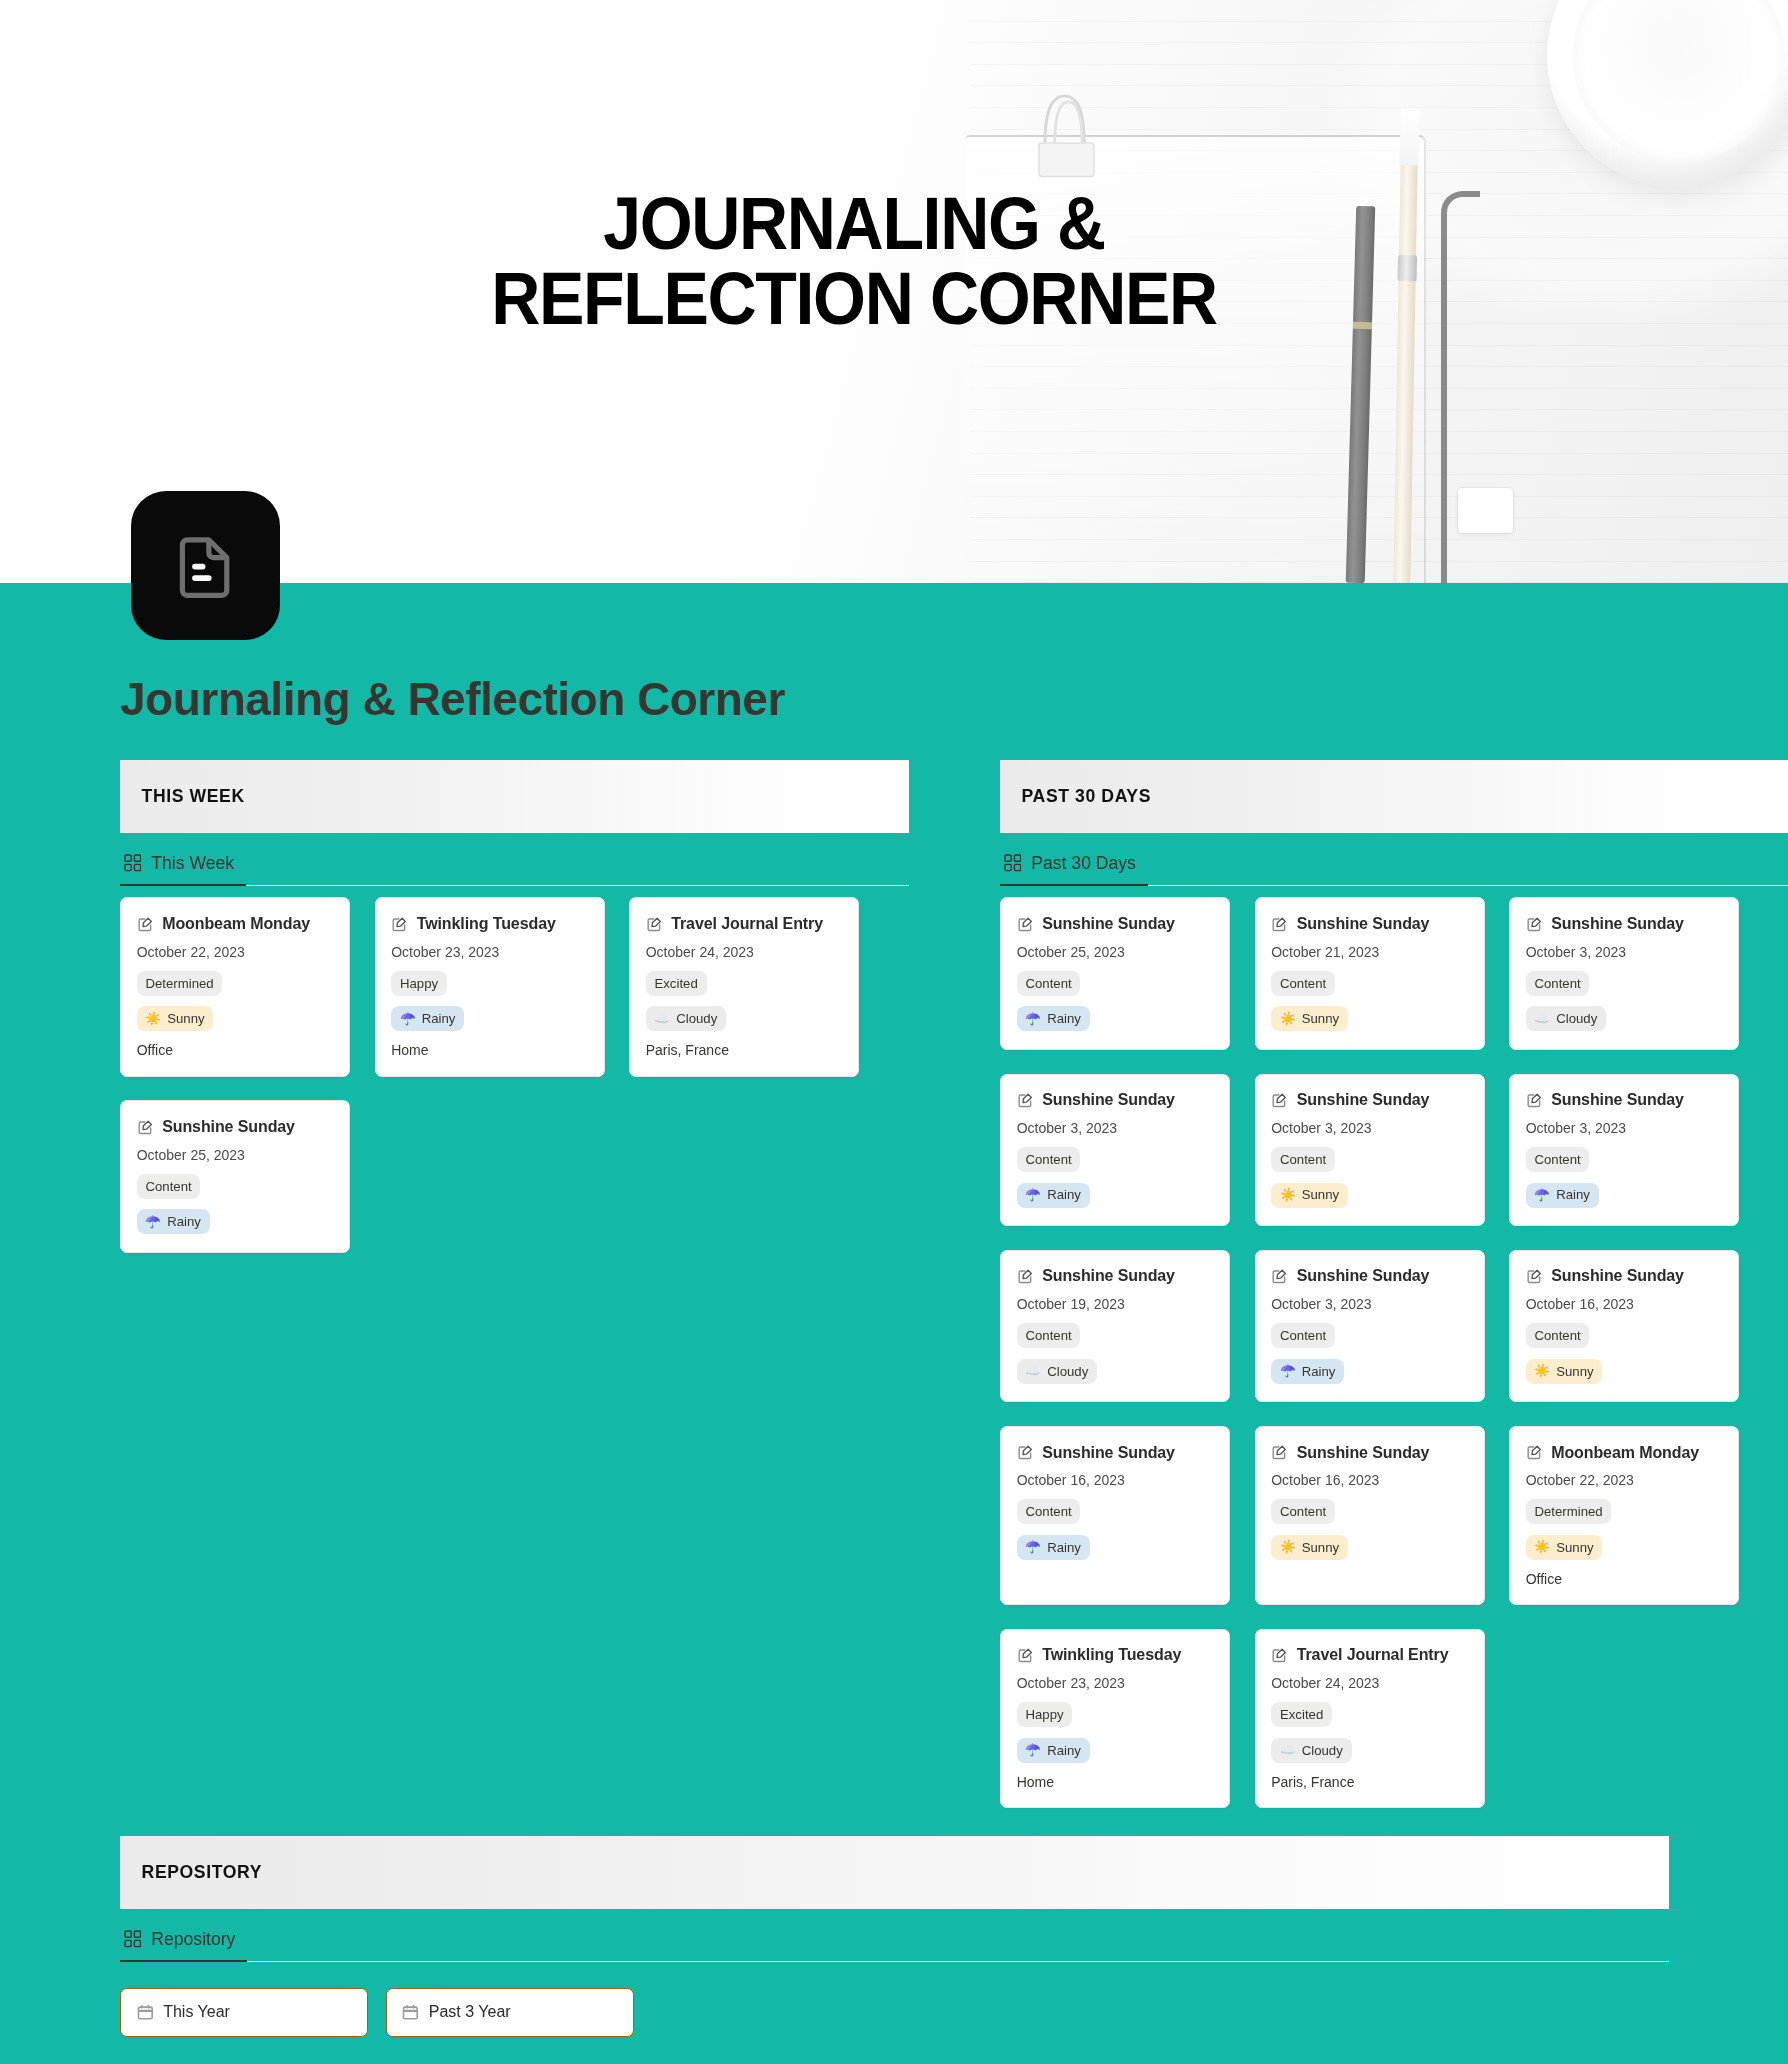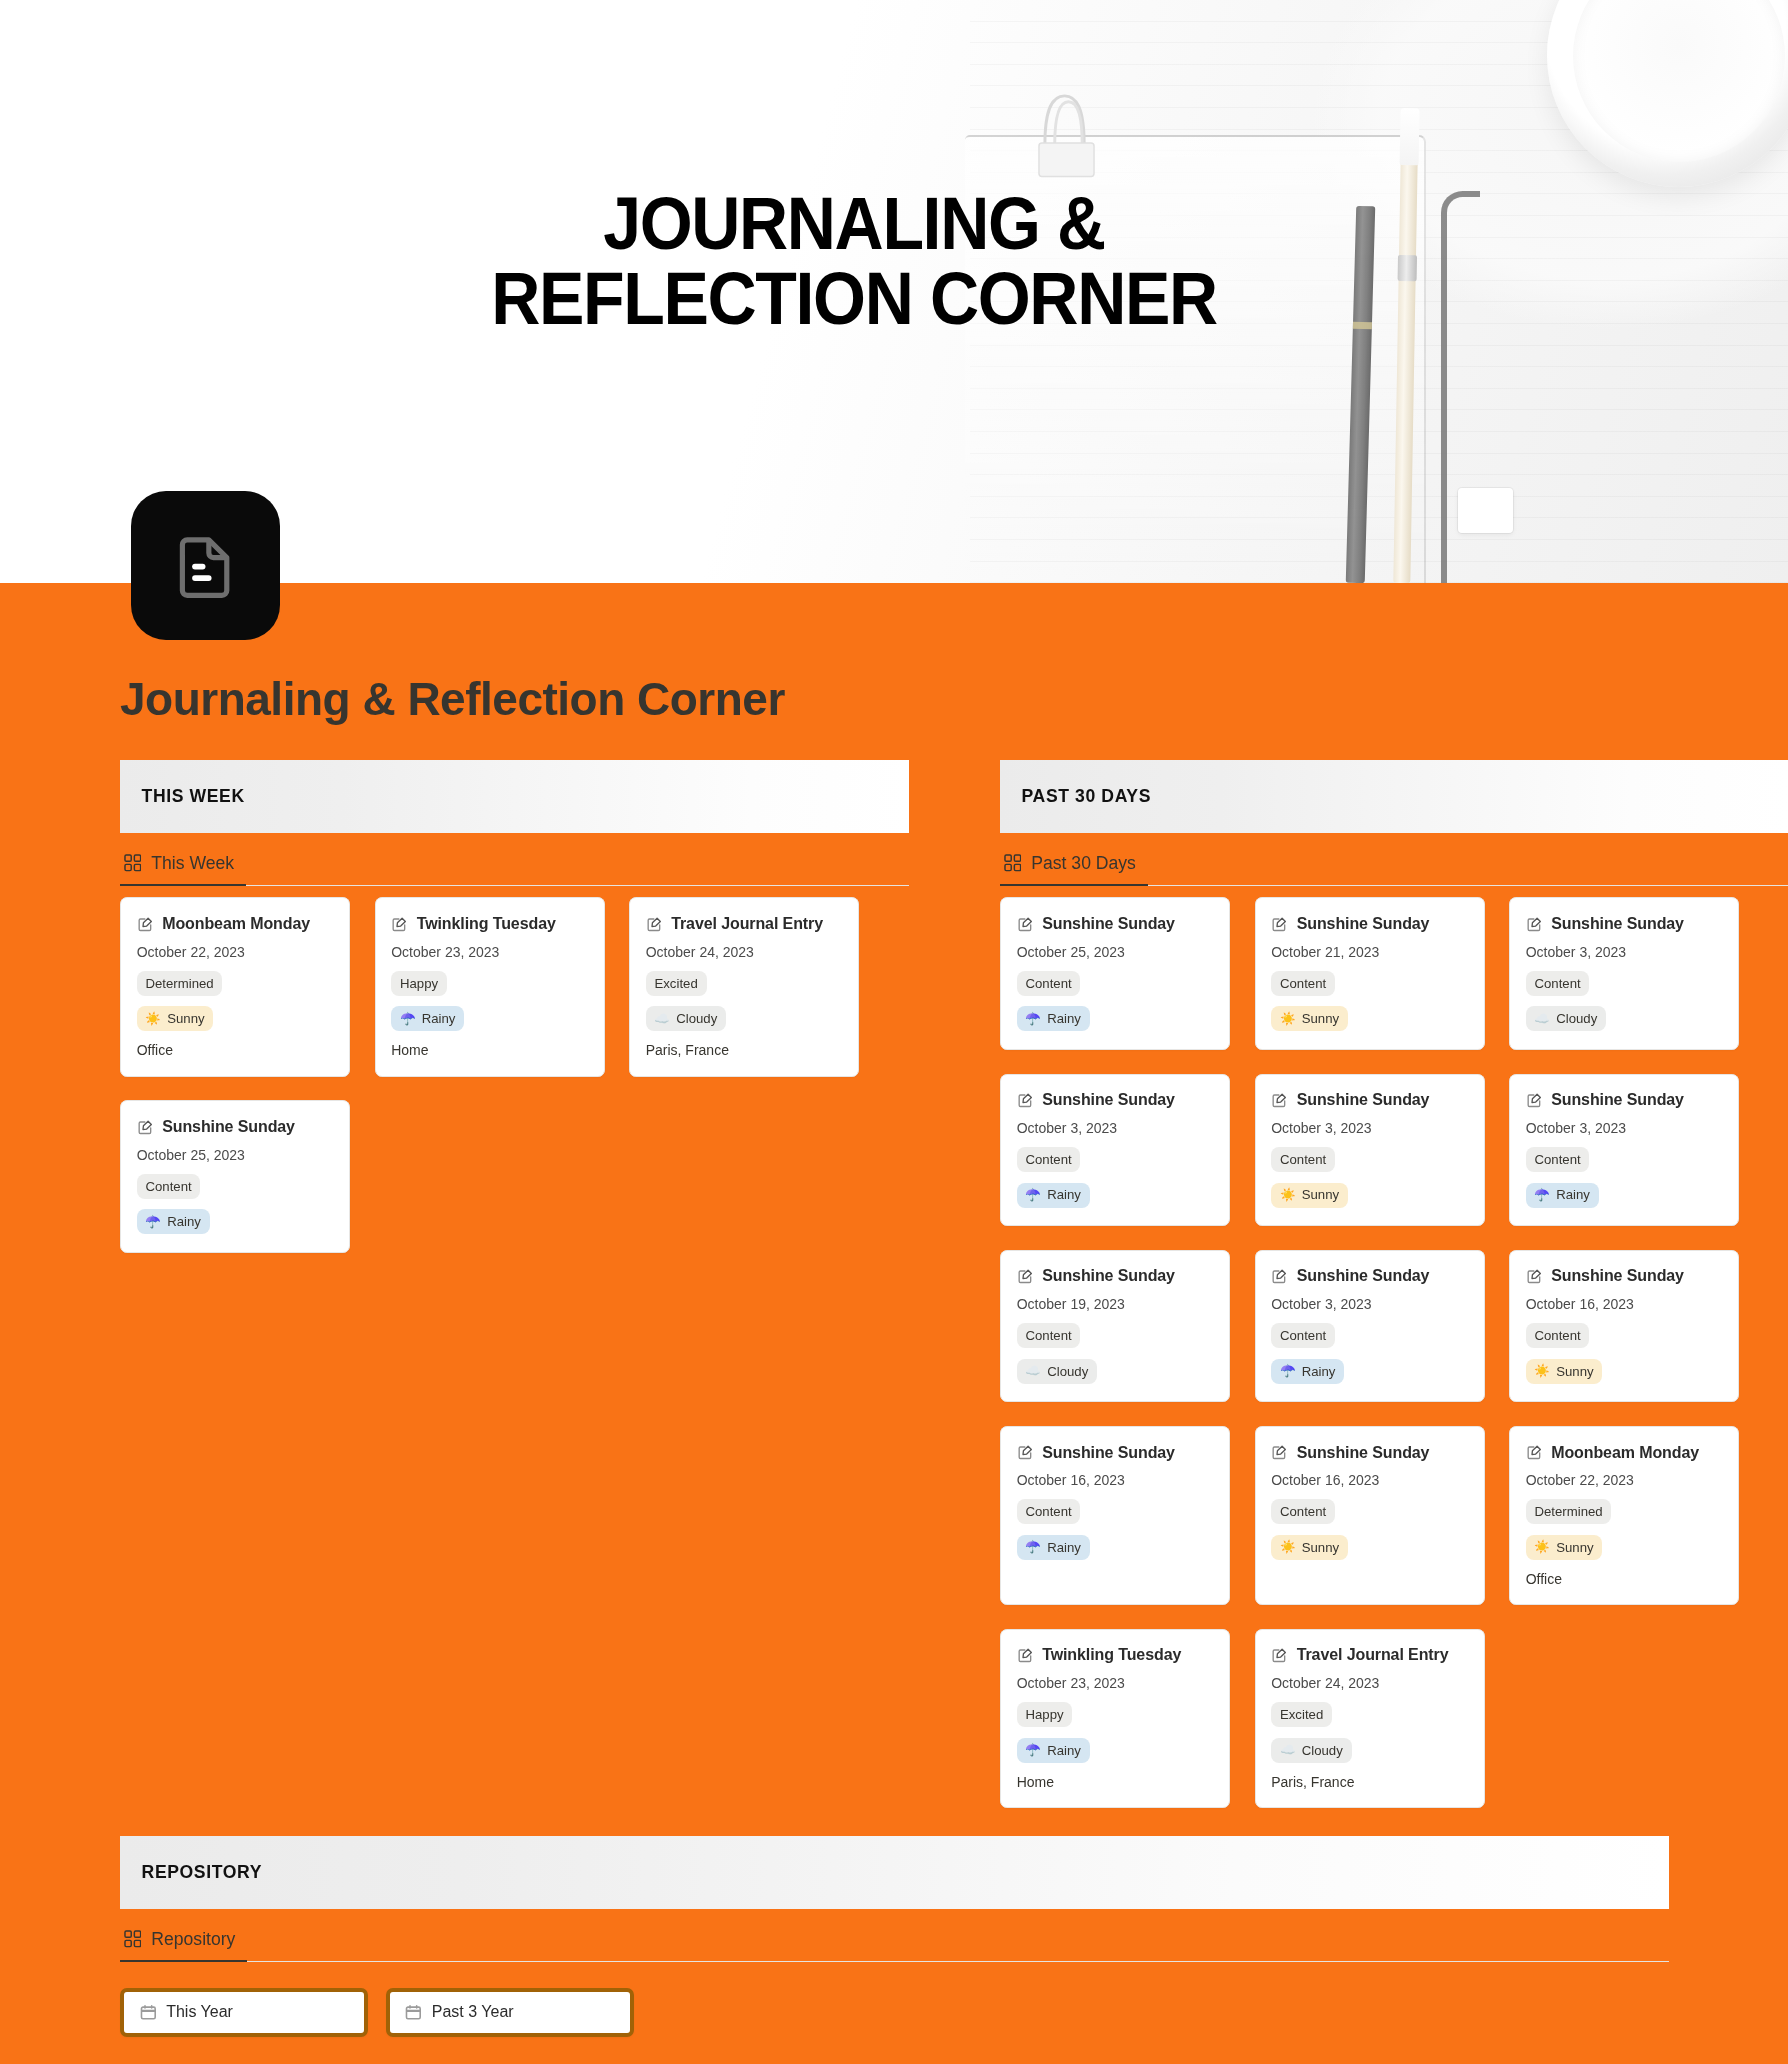--- a/index.html
+++ b/index.html
@@ -4,21 +4,21 @@
 <style>
   * { box-sizing: border-box; margin: 0; padding: 0; }
 
   html, body {
     width: 1789px;
     background: #ffffff;
     font-family: "Liberation Sans", sans-serif;
     color: #2f2f2f;
   }
 
-  .page { width: 1789px; min-height: 2064px; position: relative; background:#f97316; }
+  .page { width: 1789px; min-height: 2064px; position: relative; background:#14b8a6; }
 
   
   .hero {
     position: relative;
     width: 1789px;
     height: 583px;
     overflow: hidden;
     background: #ffffff;
   }
   .hero-photo {
@@ -237,21 +237,21 @@
     font-size: 17.6px; font-weight: 700; letter-spacing: 0.6px; color: #111;
   }
   .repo-cards {
     margin-top: 25.5px;
     display: flex;
     gap: 17.6px;
   }
   .repo-card {
     width: 248px;
     height: 49px;
-    border: 4px solid #a16207;
+    border: 1px solid #a16207;
     border-radius: 6.9px;
     background: #fff;
     display: flex; align-items: center; gap: 9.8px;
     padding: 0 15.7px;
     font-size: 16px;
     color: #2b2b2b;
     box-shadow: 0 1px 2px rgba(15,15,15,.035);
     cursor: pointer;
   }
   .cal-icon { width: 16.7px; height: 16.7px; flex: 0 0 16.7px; display:block; }

